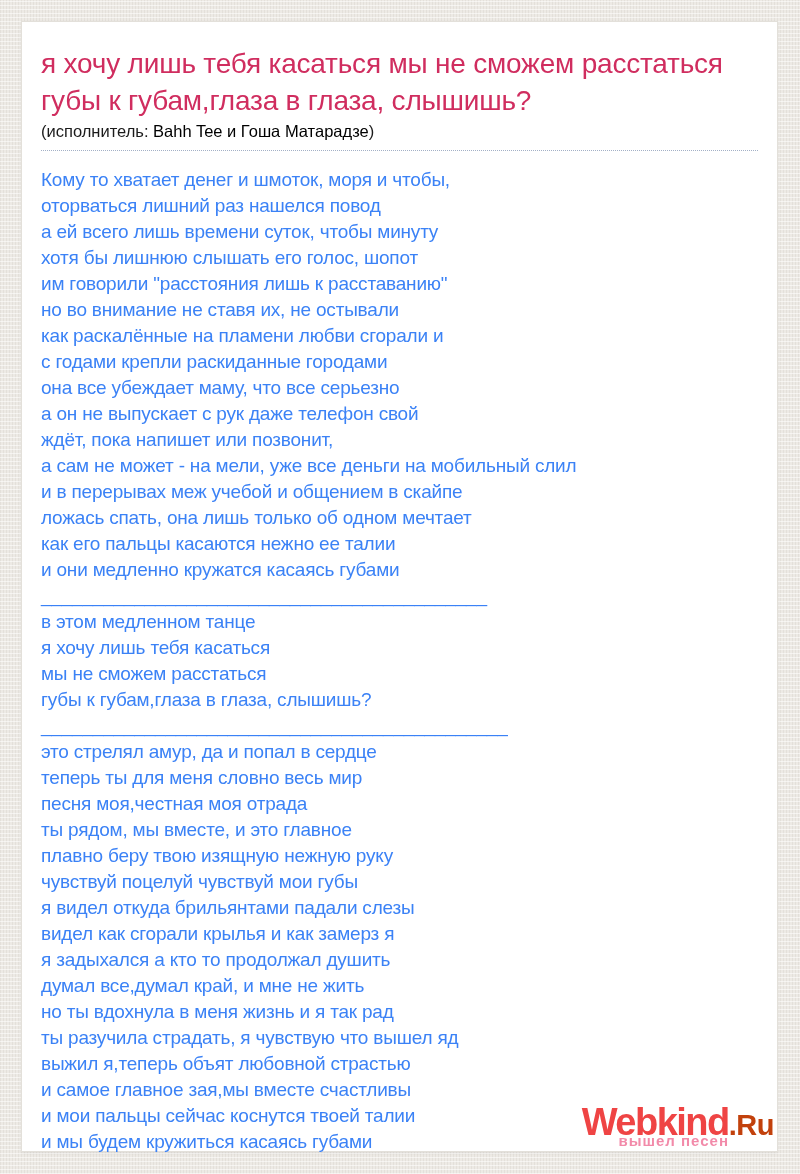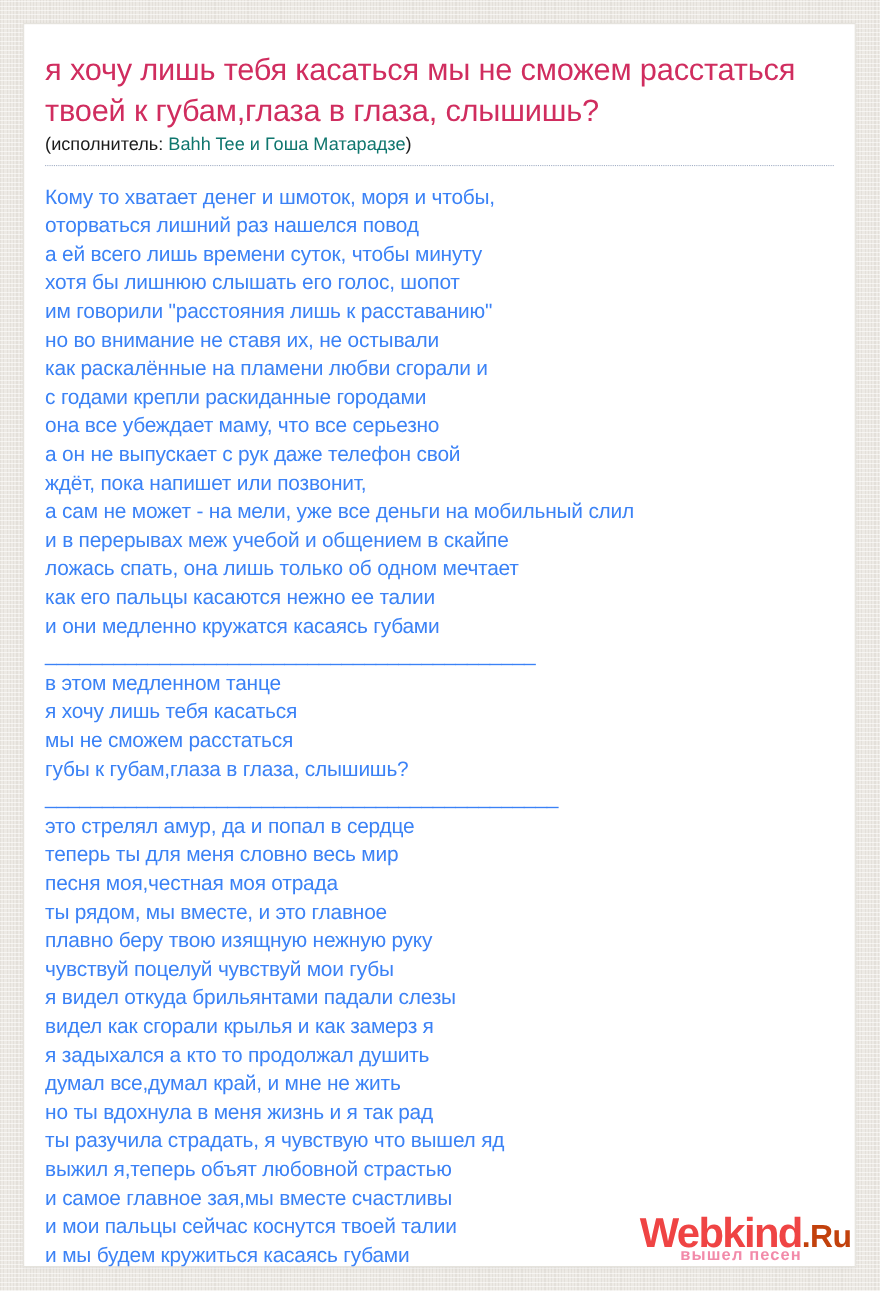--- a/index.html
+++ b/index.html
@@ -38,21 +38,21 @@
     letter-spacing: -0.2px;
   }
   .artist-row {
     margin-top: 3px;
     font-size: 16.5px;
     color: #1b1b1b;
     padding-bottom: 9px;
     border-bottom: 1px dotted #a3b0c6;
   }
   .artist-link {
-    color: #0f766e;
+    color: #000000;
     text-decoration: none;
     cursor: pointer;
   }
   .lyrics {
     margin-top: 16px;
     font-size: 19px;
     line-height: 26px;
     color: #3b82f6;
     letter-spacing: -0.2px;
     white-space: pre-wrap;
@@ -90,21 +90,21 @@
     letter-spacing: 1px;
     margin-top: -8px;
     margin-right: 45px;
   }
 </style>
 </head>
 <body>
 
 <div class="card">
 
-  <h1 class="song-title">я хочу лишь тебя касаться мы не сможем расстаться твоей к губам,глаза в глаза, слышишь?</h1>
+  <h1 class="song-title">я хочу лишь тебя касаться мы не сможем расстаться губы к губам,глаза в глаза, слышишь?</h1>
 
   <div class="artist-row"><span>(исполнитель: </span><a class="artist-link">Bahh Tee и Гоша Матарадзе</a><span>)</span></div>
 
   <div class="lyrics"><div class="lyric-line">Кому то хватает денег и шмоток, моря и чтобы,</div><div class="lyric-line">оторваться лишний раз нашелся повод</div><div class="lyric-line">а ей всего лишь времени суток, чтобы минуту</div><div class="lyric-line">хотя бы лишнюю слышать его голос, шопот</div><div class="lyric-line">им говорили "расстояния лишь к расставанию"</div><div class="lyric-line">но во внимание не ставя их, не остывали</div><div class="lyric-line">как раскалённые на пламени любви сгорали и</div><div class="lyric-line">с годами крепли раскиданные городами</div><div class="lyric-line">она все убеждает маму, что все серьезно</div><div class="lyric-line">а он не выпускает с рук даже телефон свой</div><div class="lyric-line">ждёт, пока напишет или позвонит,</div><div class="lyric-line">а сам не может - на мели, уже все деньги на мобильный слил</div><div class="lyric-line">и в перерывах меж учебой и общением в скайпе</div><div class="lyric-line">ложась спать, она лишь только об одном мечтает</div><div class="lyric-line">как его пальцы касаются нежно ее талии</div><div class="lyric-line">и они медленно кружатся касаясь губами</div><div class="lyric-line">___________________________________________</div><div class="lyric-line">в этом медленном танце</div><div class="lyric-line">я хочу лишь тебя касаться</div><div class="lyric-line">мы не сможем расстаться</div><div class="lyric-line">губы к губам,глаза в глаза, слышишь?</div><div class="lyric-line">_____________________________________________</div><div class="lyric-line">это стрелял амур, да и попал в сердце</div><div class="lyric-line">теперь ты для меня словно весь мир</div><div class="lyric-line">песня моя,честная моя отрада</div><div class="lyric-line">ты рядом, мы вместе, и это главное</div><div class="lyric-line">плавно беру твою изящную нежную руку</div><div class="lyric-line">чувствуй поцелуй чувствуй мои губы</div><div class="lyric-line">я видел откуда брильянтами падали слезы</div><div class="lyric-line">видел как сгорали крылья и как замерз я</div><div class="lyric-line">я задыхался а кто то продолжал душить</div><div class="lyric-line">думал все,думал край, и мне не жить</div><div class="lyric-line">но ты вдохнула в меня жизнь и я так рад</div><div class="lyric-line">ты разучила страдать, я чувствую что вышел яд</div><div class="lyric-line">выжил я,теперь объят любовной страстью</div><div class="lyric-line">и самое главное зая,мы вместе счастливы</div><div class="lyric-line">и мои пальцы сейчас коснутся твоей талии</div><div class="lyric-line">и мы будем кружиться касаясь губами</div></div>
 
   <a class="logo">
     <span class="logo-main">Webkind</span><span class="logo-suffix">.Ru</span>
     <span class="logo-tagline">вышел песен</span>
   </a>
 

